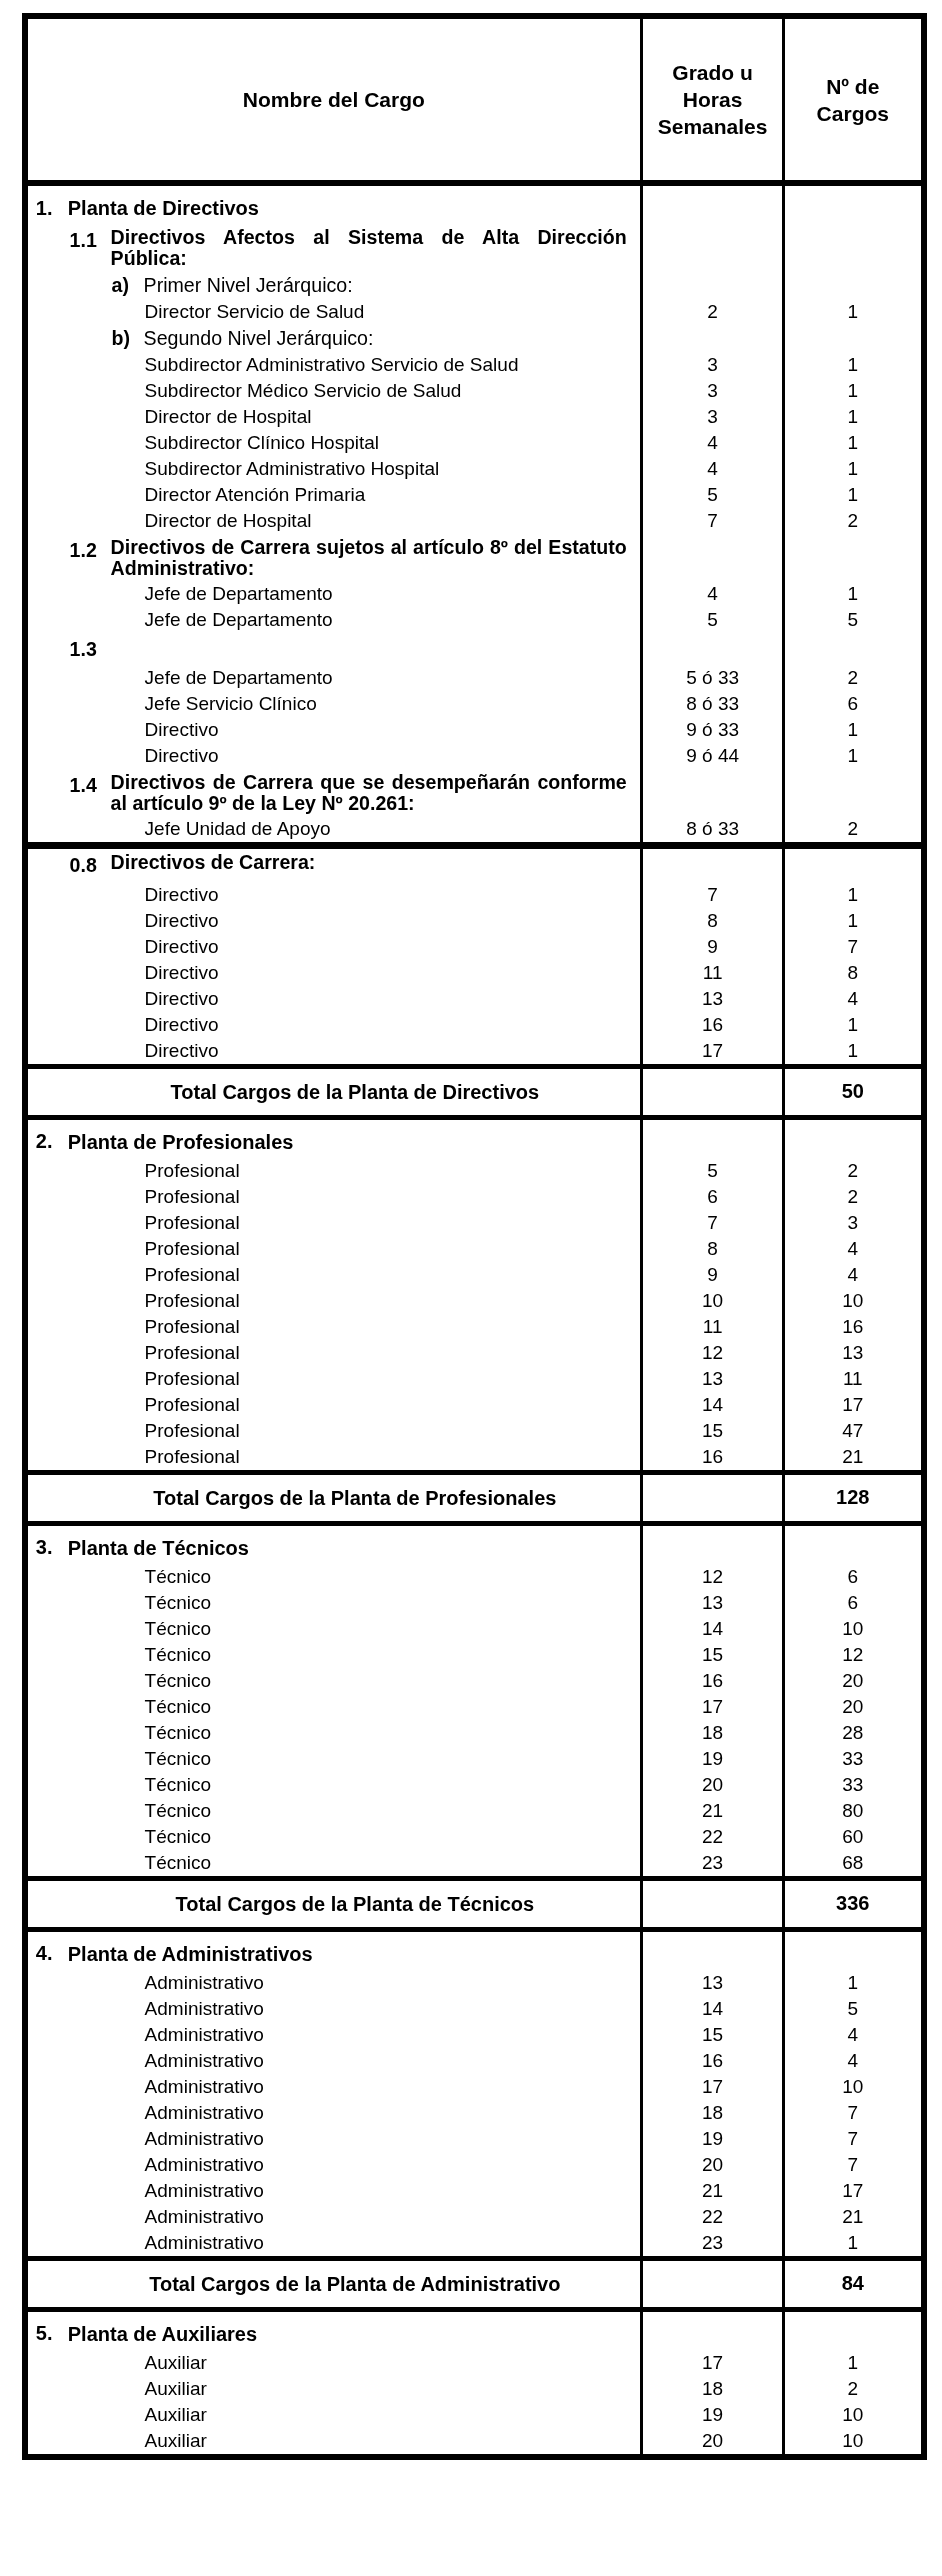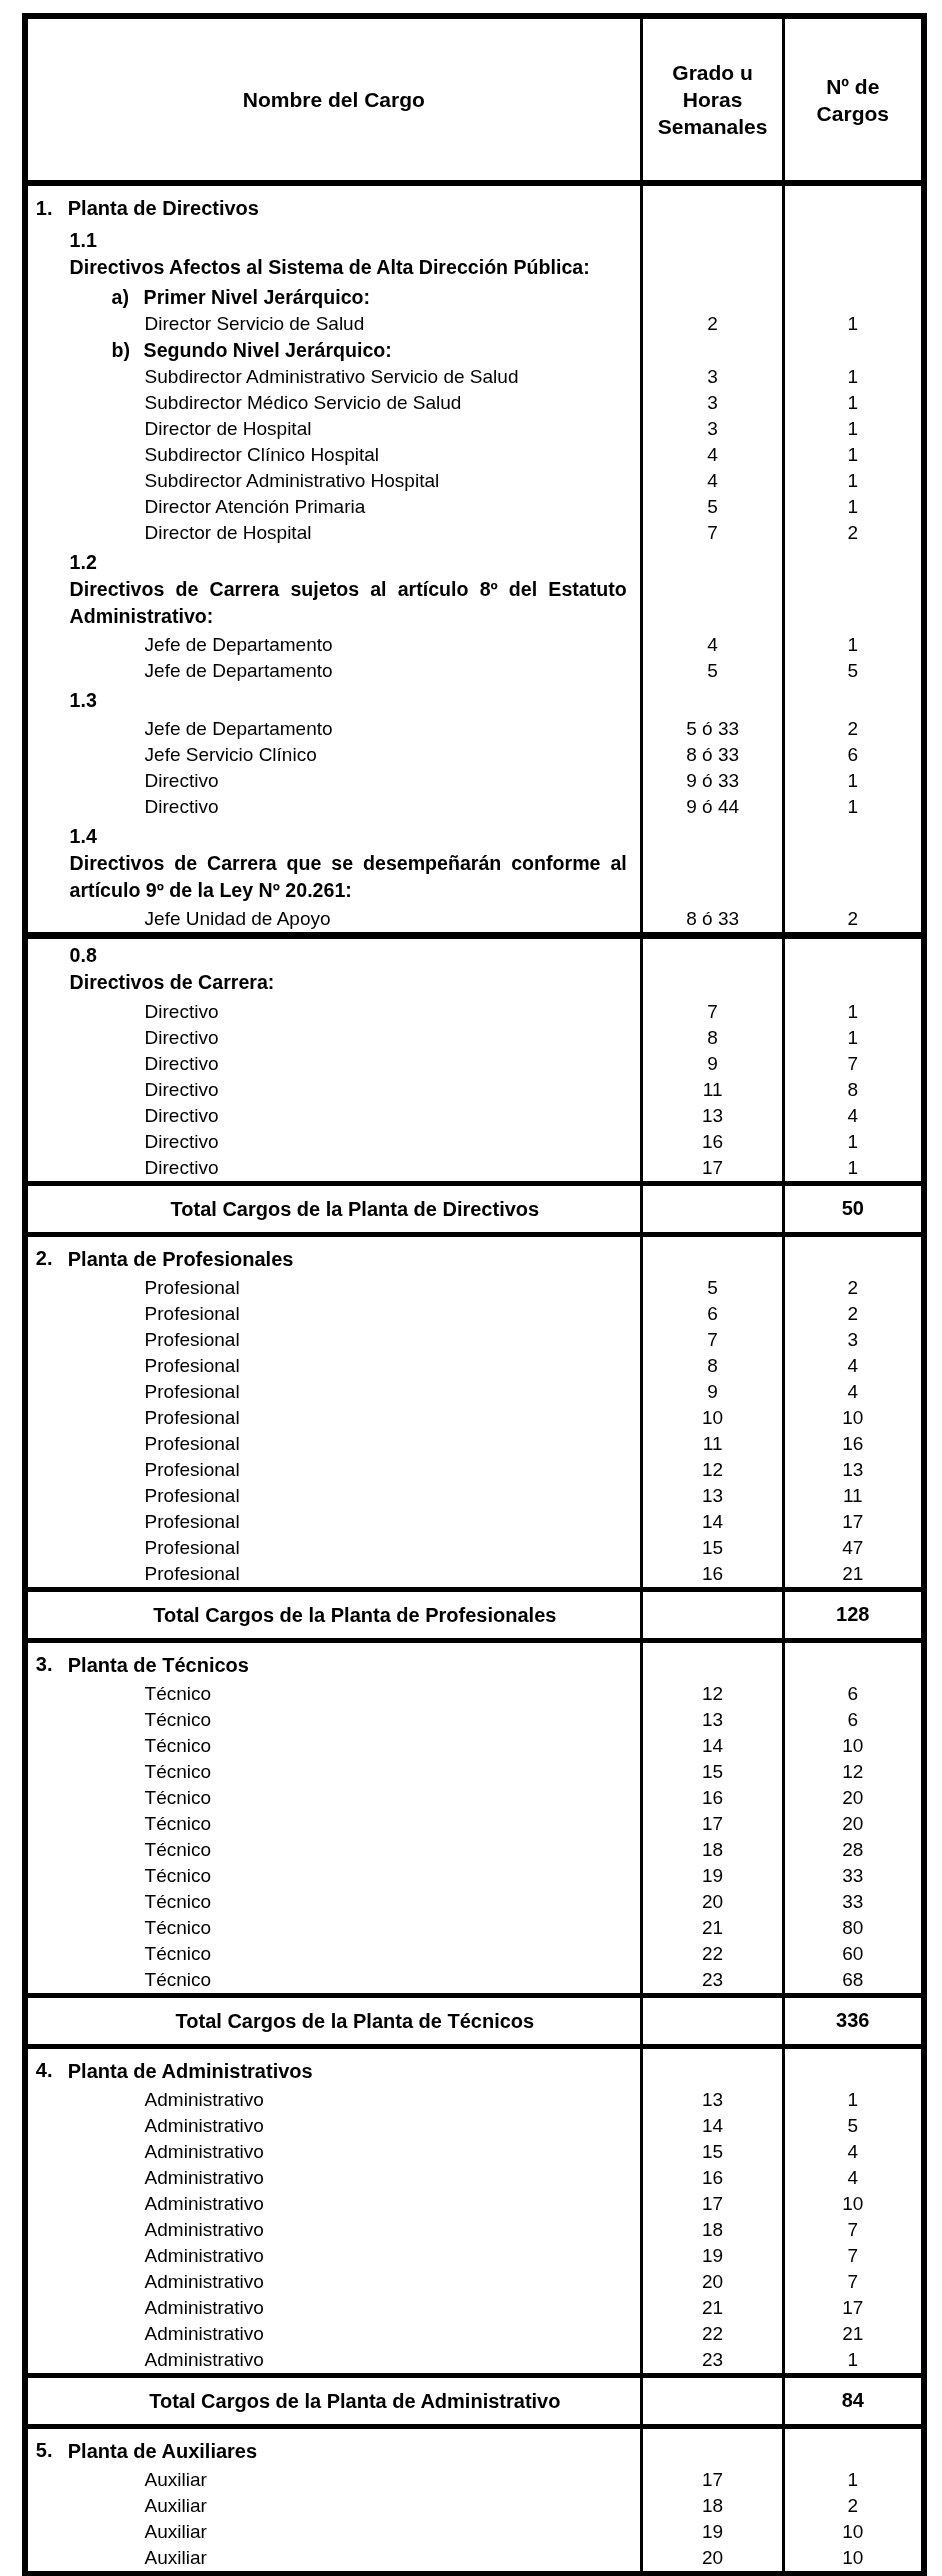--- a/index.html
+++ b/index.html
@@ -38,31 +38,31 @@
   }
   .rownum{flex:0 0 auto;font-weight:700;}
   .lbl{line-height:26px;}
   
   .row.section .c{min-height:38px;padding-top:6.2px;}
   .row.section .c.name{padding-left:8.2px;}
   .row.section .rownum{width:32px;font-size:20px;}
   .row.section .lbl{font-size:20px;font-weight:700;}
   
   .row.subsection .c{min-height:30px;padding-top:3.1px;padding-bottom:2.1px;}
-  .row.subsection .c.name{padding-left:42px;align-items:flex-start;flex-direction:column;}
+  .row.subsection .c.name{padding-left:42px;align-items:flex-start;}
   .row.subsection .rownum{width:41px;font-size:19.6px;line-height:27px;}
   .row.subsection .lbl{
-    flex:1 1 auto;font-size:19.6px;font-weight:700;line-height:27px;
+    flex:1 1 auto;font-size:19.6px;font-weight:700;line-height:21px;
     text-align:justify;
   }
   
   .row.letter .c{min-height:27px;}
   .row.letter .c.name{padding-left:84px;}
   .row.letter .rownum{width:32px;font-size:19.6px;}
-  .row.letter .lbl{font-size:19.6px;font-weight:700;}
+  .row.letter .lbl{font-size:19.6px;font-weight:400;}
   
   .row.item .c{min-height:26px;}
   .row.item .c.name{padding-left:117px;}
   .row.item .lbl{font-size:19px;font-weight:400;}
   
   .row.total,.row.grandtotal{border-top:5.7px solid #000;border-bottom:5.7px solid #000;}
   .row.total .c,.row.grandtotal .c{min-height:46px;}
   .row.total .c.name,.row.grandtotal .c.name{justify-content:center;padding-right:0;margin-left:42px;}
   .row.total .lbl,.row.grandtotal .lbl{font-size:20px;font-weight:700;text-align:center;}
   .row.total .c.grado,.row.total .c.num,

